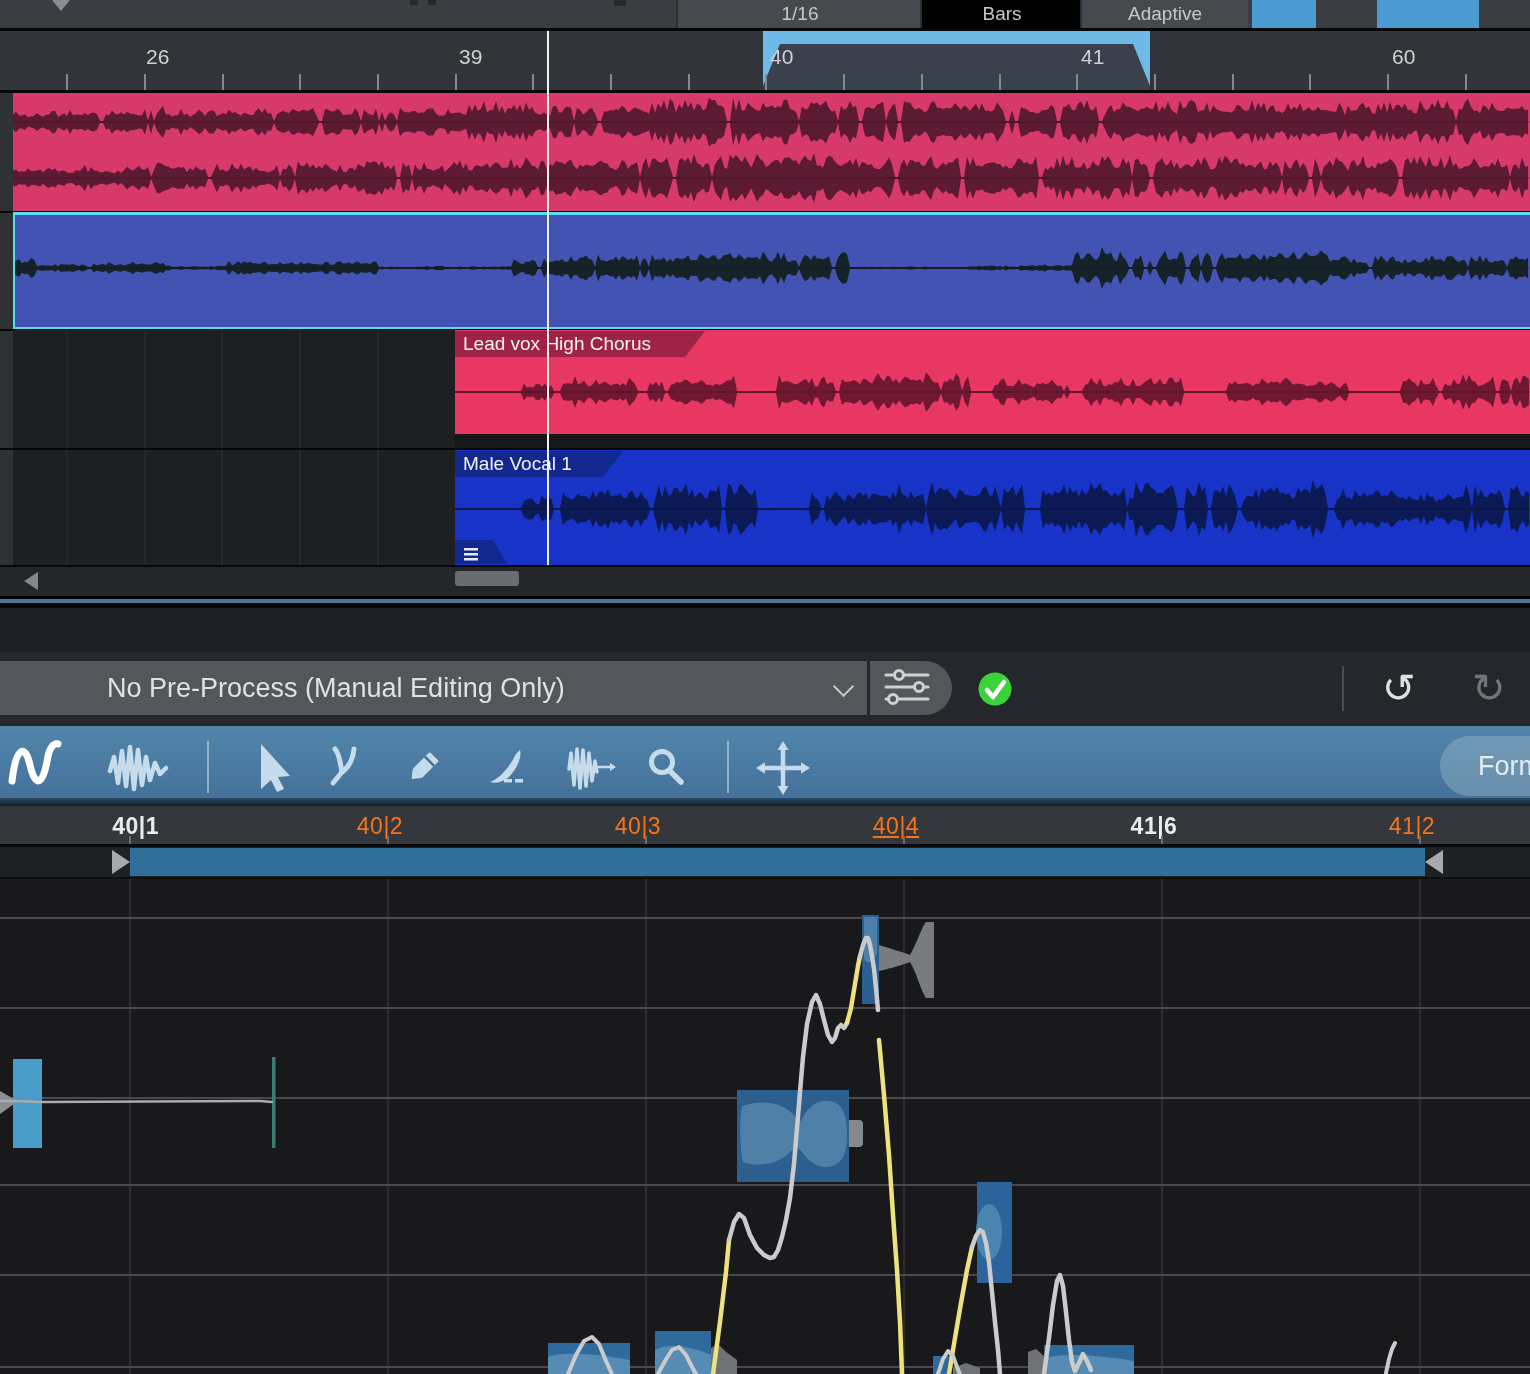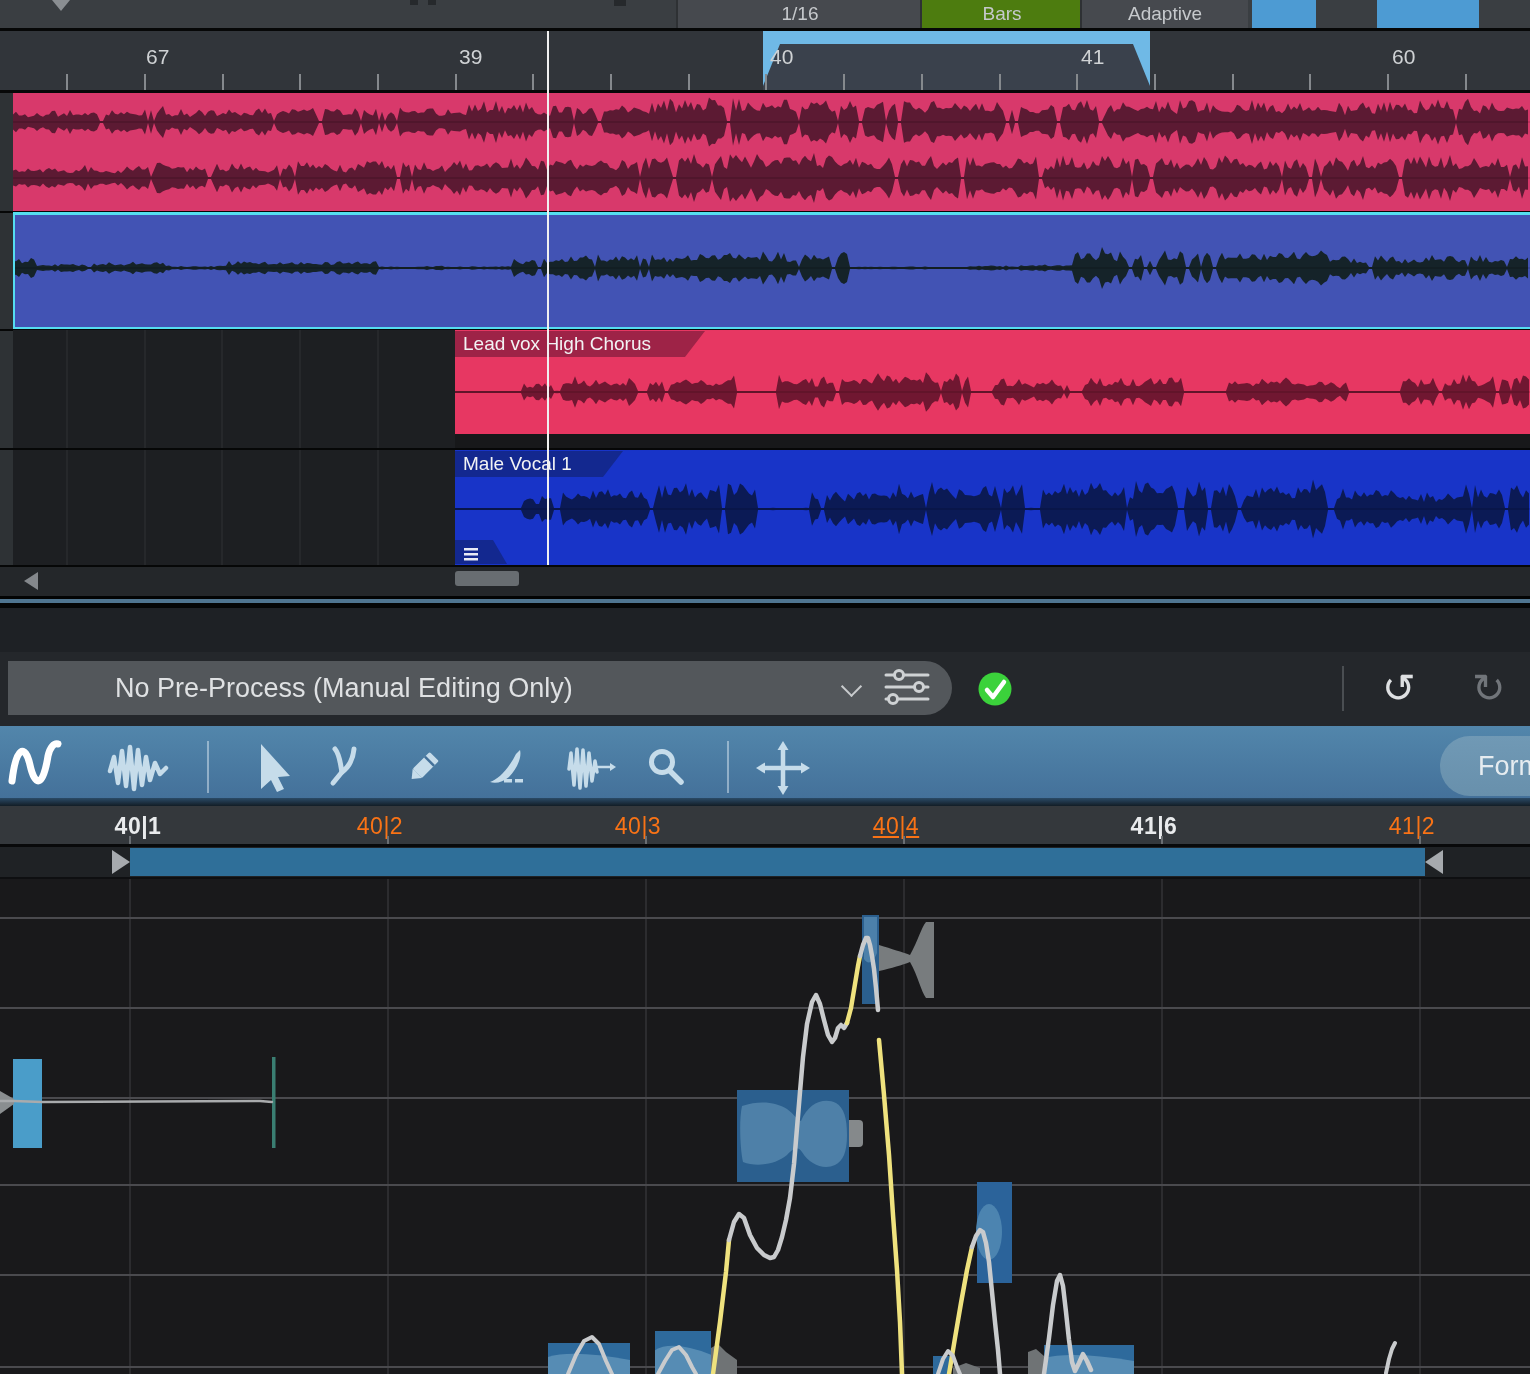--- a/index.html
+++ b/index.html
@@ -26,21 +26,21 @@
 
   <div id="topbar" class="abs" style="left:0;top:0;width:1530px;height:28px;background:#3a3e42;">
     <div class="abs" style="left:52px;top:0;width:0;height:0;border-left:9px solid transparent;border-right:9px solid transparent;border-top:11px solid #8a8e92;"></div>
     <div class="abs" style="left:410px;top:0;width:8px;height:5px;background:#26292c;"></div>
     <div class="abs" style="left:428px;top:0;width:8px;height:5px;background:#26292c;"></div>
     <div class="abs" style="left:614px;top:0;width:12px;height:6px;background:#26292c;"></div>
     <div id="topbar-segs"></div>
   <div class="abs" style="left:676px;top:0;width:244px;height:28px;background:#46494e;border-left:2px solid #2e3134;display:flex;align-items:center;justify-content:center;">
         <span class="seg-label noselect">1/16</span>
       </div>
-      <div class="abs" style="left:920px;top:0;width:160px;height:28px;background:#4d7c0f;border-left:2px solid #2e3134;display:flex;align-items:center;justify-content:center;">
+      <div class="abs" style="left:920px;top:0;width:160px;height:28px;background:#000000;border-left:2px solid #2e3134;display:flex;align-items:center;justify-content:center;">
         <span class="seg-label noselect">Bars</span>
       </div>
       <div class="abs" style="left:1080px;top:0;width:166px;height:28px;background:#46494e;border-left:2px solid #2e3134;display:flex;align-items:center;justify-content:center;">
         <span class="seg-label noselect">Adaptive</span>
       </div>
       <div class="abs" style="left:1252px;top:0;width:64px;height:28px;background:#4d9bd3;"></div>
       <div class="abs" style="left:1377px;top:0;width:102px;height:28px;background:#4d9bd3;"></div>
     </div>
   <div class="abs" style="left:0;top:28px;width:1530px;height:3px;background:#060707;"></div>
 
@@ -61,21 +61,21 @@
       <div class="abs" style="left:765.4px;top:43px;width:2px;height:17px;background:#85898d;"></div>
       <div class="abs" style="left:843.1px;top:43px;width:2px;height:17px;background:#85898d;"></div>
       <div class="abs" style="left:920.8px;top:43px;width:2px;height:17px;background:#85898d;"></div>
       <div class="abs" style="left:998.5px;top:43px;width:2px;height:17px;background:#85898d;"></div>
       <div class="abs" style="left:1076.2px;top:43px;width:2px;height:17px;background:#85898d;"></div>
       <div class="abs" style="left:1153.9px;top:43px;width:2px;height:17px;background:#85898d;"></div>
       <div class="abs" style="left:1231.5px;top:43px;width:2px;height:17px;background:#85898d;"></div>
       <div class="abs" style="left:1309.2px;top:43px;width:2px;height:17px;background:#85898d;"></div>
       <div class="abs" style="left:1386.9px;top:43px;width:2px;height:17px;background:#85898d;"></div>
       <div class="abs" style="left:1464.6px;top:43px;width:2px;height:17px;background:#85898d;"></div>
-      <div class="abs bar-num noselect" style="left:146px;top:14px;">67</div>
+      <div class="abs bar-num noselect" style="left:146px;top:14px;">26</div>
       <div class="abs bar-num noselect" style="left:459px;top:14px;">39</div>
       <div class="abs bar-num noselect" style="left:770px;top:14px;">40</div>
       <div class="abs bar-num noselect" style="left:1081px;top:14px;">41</div>
       <div class="abs bar-num noselect" style="left:1392px;top:14px;">60</div>
     </div>
   <div class="abs" style="left:0;top:90px;width:1530px;height:3px;background:#070808;"></div>
 
   <div id="tracks" class="abs" style="left:0;top:93px;width:1530px;height:474px;background:#17181a;">
       <div class="abs" style="left:0;top:0;width:13px;height:474px;background:#2e3235;border-right:2px solid #0b0c0d;"></div>
       <div class="abs" style="left:0;top:118px;width:1530px;height:2px;background:#060707;"></div>
@@ -145,21 +145,21 @@
   <div class="abs" style="left:0;top:567px;width:1530px;height:29px;background:#24272a;">
     <div class="abs" style="left:24px;top:5px;width:0;height:0;border-top:9px solid transparent;border-bottom:9px solid transparent;border-right:14px solid #84888c;"></div>
     <div class="abs" style="left:455px;top:4px;width:64px;height:15px;background:#686d71;border-radius:3px;"></div>
   </div>
   <div class="abs" style="left:0;top:596px;width:1530px;height:3px;background:#030404;"></div>
   <div class="abs" style="left:0;top:599px;width:1530px;height:4px;background:#4f7590;"></div>
   <div class="abs" style="left:0;top:603px;width:1530px;height:5px;background:#050606;"></div>
   <div class="abs" style="left:0;top:608px;width:1530px;height:44px;background:#1e2125;"></div>
 
   <div class="abs" style="left:0;top:652px;width:1530px;height:74px;background:#24272b;">
-    <div class="abs" style="left:8px;top:9px;width:867px;height:54px;background:#53575b;display:flex;align-items:center;">
+    <div class="abs" style="left:0;top:9px;width:867px;height:54px;background:#53575b;display:flex;align-items:center;">
       <span class="ddl-text abs noselect" style="left:107px;">No Pre-Process (Manual Editing Only)</span>
       <span class="chev abs" style="left:836px;top:18px;"></span>
     </div>
     <div class="abs" style="left:870px;top:9px;width:82px;height:54px;background:#53575b;border-radius:0 27px 27px 0;">
       <svg width="82" height="54" viewBox="0 0 82 54">
         <g stroke="#cfd2d4" stroke-width="3" stroke-linecap="round">
           <line x1="16" y1="14" x2="58" y2="14"></line>
           <line x1="16" y1="26" x2="58" y2="26"></line>
           <line x1="16" y1="38" x2="58" y2="38"></line>
         </g>
@@ -238,21 +238,21 @@
         <div class="abs" style="left:400px;top:0;width:48px;height:72px;"></div>
         <div class="abs" style="left:481px;top:0;width:48px;height:72px;"></div>
         <div class="abs" style="left:564px;top:0;width:48px;height:72px;"></div>
         <div class="abs" style="left:640px;top:0;width:48px;height:72px;"></div>
         <div class="abs" style="left:759px;top:0;width:48px;height:72px;"></div>
       </div>
   </div>
   <div class="abs" style="left:0;top:798px;width:1530px;height:8px;background:linear-gradient(#2a4a66,#121d26);"></div>
 
   <div id="eruler" class="abs" style="left:0;top:806px;width:1530px;height:38px;background:#34383c;">
-      <div class="abs beat-label noselect bright" style="left:101px;top:7px;width:74px;text-align:center;">40|1</div>
+      <div class="abs beat-label noselect bright" style="left:85px;top:7px;width:74px;text-align:right;">40|1</div>
       <div class="abs" style="left:129px;top:30px;width:2px;height:8px;background:#6a6e72;"></div>
       <div class="abs beat-label noselect" style="left:343px;top:7px;width:74px;text-align:center;">40|2</div>
       <div class="abs" style="left:387px;top:30px;width:2px;height:8px;background:#6a6e72;"></div>
       <div class="abs beat-label noselect" style="left:601px;top:7px;width:74px;text-align:center;">40|3</div>
       <div class="abs" style="left:645px;top:30px;width:2px;height:8px;background:#6a6e72;"></div>
       <div class="abs beat-label noselect" style="left:859px;top:7px;width:74px;text-align:center;text-decoration:underline;">40|4</div>
       <div class="abs" style="left:903px;top:30px;width:2px;height:8px;background:#6a6e72;"></div>
       <div class="abs beat-label noselect bright" style="left:1117px;top:7px;width:74px;text-align:center;">41|6</div>
       <div class="abs" style="left:1161px;top:30px;width:2px;height:8px;background:#6a6e72;"></div>
       <div class="abs beat-label noselect" style="left:1375px;top:7px;width:74px;text-align:center;">41|2</div>

